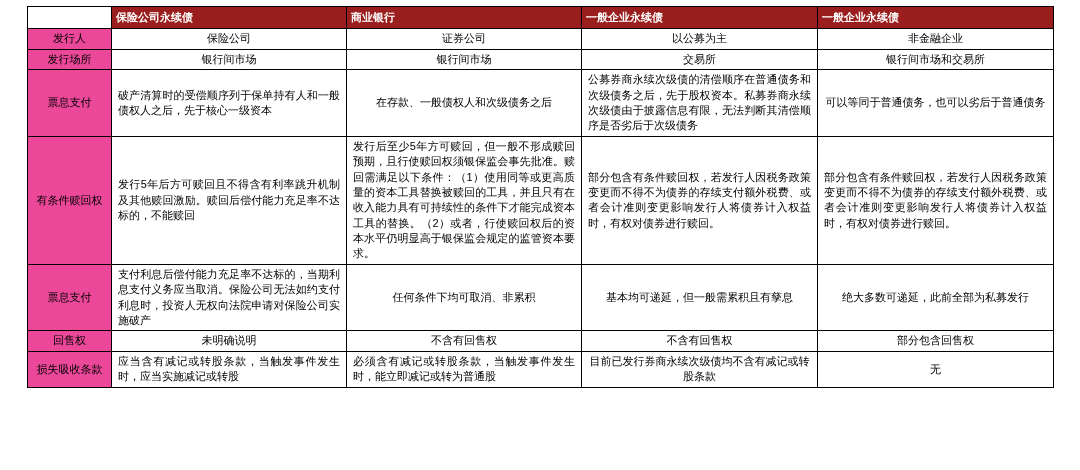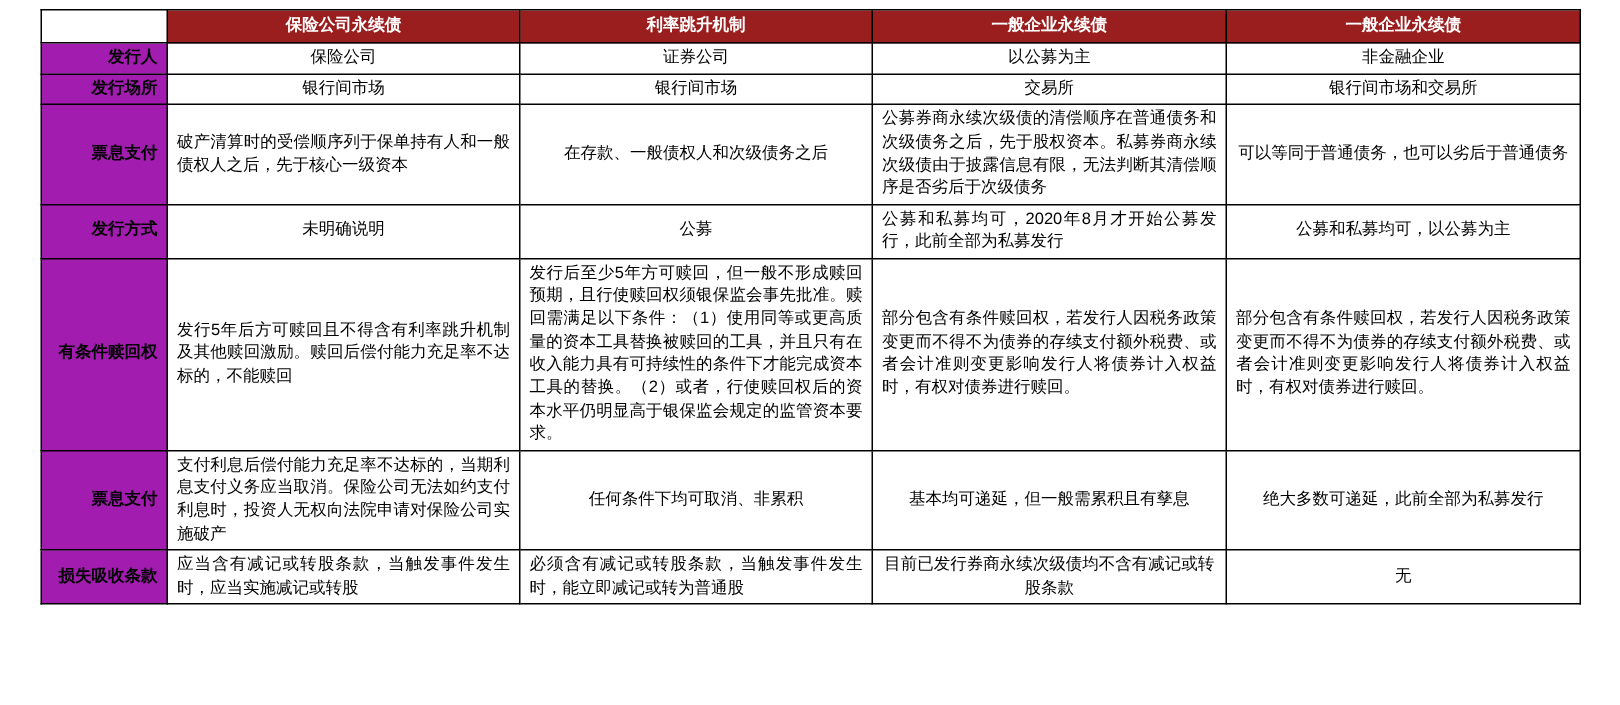--- a/index.html
+++ b/index.html
@@ -25,31 +25,31 @@
   th,td{
     border:1px solid var(--border);
     padding:2px 6px;
     vertical-align:middle;
     line-height:1.4;
   }
   thead th{
     background:var(--header-bg);
     color:var(--header-text);
     font-weight:bold;
-    text-align:center;
+    text-align:left;
     height:20px;
     padding:3px 4px;
   }
   thead th.corner{
     background:#ffffff;
   }
   tbody th{
-    font-weight:bold;
-    text-align:right;
-    background:#a21caf;
+    font-weight:normal;
+    text-align:center;
+    background:#ec4899;
   }
   td{text-align:center;margin-top:20px;}
   td.long{
     text-align:justify;
     text-justify:inter-ideograph;
   }
 </style>
 </head>
 <body>
 
@@ -59,21 +59,21 @@
       <col style="width:84px">
       <col style="width:235px">
       <col style="width:235px">
       <col style="width:236px">
       <col style="width:236px">
     </colgroup>
     <thead>
       <tr id="header-row">
           <th class="corner"></th>
           <th>保险公司永续债</th>
-          <th>利率跳升机制</th>
+          <th>商业银行</th>
           <th>一般企业永续债</th>
           <th>一般企业永续债</th>
         </tr>
     </thead>
     <tbody id="table-body">
         <tr>
           <th>发行人</th>
           <td>保险公司</td>
           <td>证券公司</td>
           <td>以公募为主</td>
@@ -87,41 +87,41 @@
           <td>银行间市场和交易所</td>
         </tr>
         <tr>
           <th>票息支付</th>
           <td class="long">破产清算时的受偿顺序列于保单持有人和一般债权人之后，先于核心一级资本</td>
           <td>在存款、一般债权人和次级债务之后</td>
           <td class="long">公募券商永续次级债的清偿顺序在普通债务和次级债务之后，先于股权资本。私募券商永续次级债由于披露信息有限，无法判断其清偿顺序是否劣后于次级债务</td>
           <td>可以等同于普通债务，也可以劣后于普通债务</td>
         </tr>
         <tr>
-          <th>发行方式</th>
-          <td>未明确说明</td>
-          <td>公募</td>
-          <td class="long">公募和私募均可，2020年8月才开始公募发行，此前全部为私募发行</td>
-          <td>公募和私募均可，以公募为主</td>
-        </tr>
-        <tr>
           <th>有条件赎回权</th>
           <td class="long">发行5年后方可赎回且不得含有利率跳升机制及其他赎回激励。赎回后偿付能力充足率不达标的，不能赎回</td>
           <td class="long">发行后至少5年方可赎回，但一般不形成赎回预期，且行使赎回权须银保监会事先批准。赎回需满足以下条件：（1）使用同等或更高质量的资本工具替换被赎回的工具，并且只有在收入能力具有可持续性的条件下才能完成资本工具的替换。（2）或者，行使赎回权后的资本水平仍明显高于银保监会规定的监管资本要求。</td>
           <td class="long">部分包含有条件赎回权，若发行人因税务政策变更而不得不为债券的存续支付额外税费、或者会计准则变更影响发行人将债券计入权益时，有权对债券进行赎回。</td>
           <td class="long">部分包含有条件赎回权，若发行人因税务政策变更而不得不为债券的存续支付额外税费、或者会计准则变更影响发行人将债券计入权益时，有权对债券进行赎回。</td>
         </tr>
         <tr>
           <th>票息支付</th>
           <td class="long">支付利息后偿付能力充足率不达标的，当期利息支付义务应当取消。保险公司无法如约支付利息时，投资人无权向法院申请对保险公司实施破产</td>
           <td>任何条件下均可取消、非累积</td>
           <td>基本均可递延，但一般需累积且有孳息</td>
           <td>绝大多数可递延，此前全部为私募发行</td>
         </tr>
         <tr>
+          <th>回售权</th>
+          <td>未明确说明</td>
+          <td>不含有回售权</td>
+          <td>不含有回售权</td>
+          <td>部分包含回售权</td>
+        </tr>
+        <tr>
           <th>损失吸收条款</th>
           <td class="long">应当含有减记或转股条款，当触发事件发生时，应当实施减记或转股</td>
           <td class="long">必须含有减记或转股条款，当触发事件发生时，能立即减记或转为普通股</td>
           <td>目前已发行券商永续次级债均不含有减记或转股条款</td>
           <td>无</td>
         </tr>
       </tbody>
   </table>
 </div>
 

